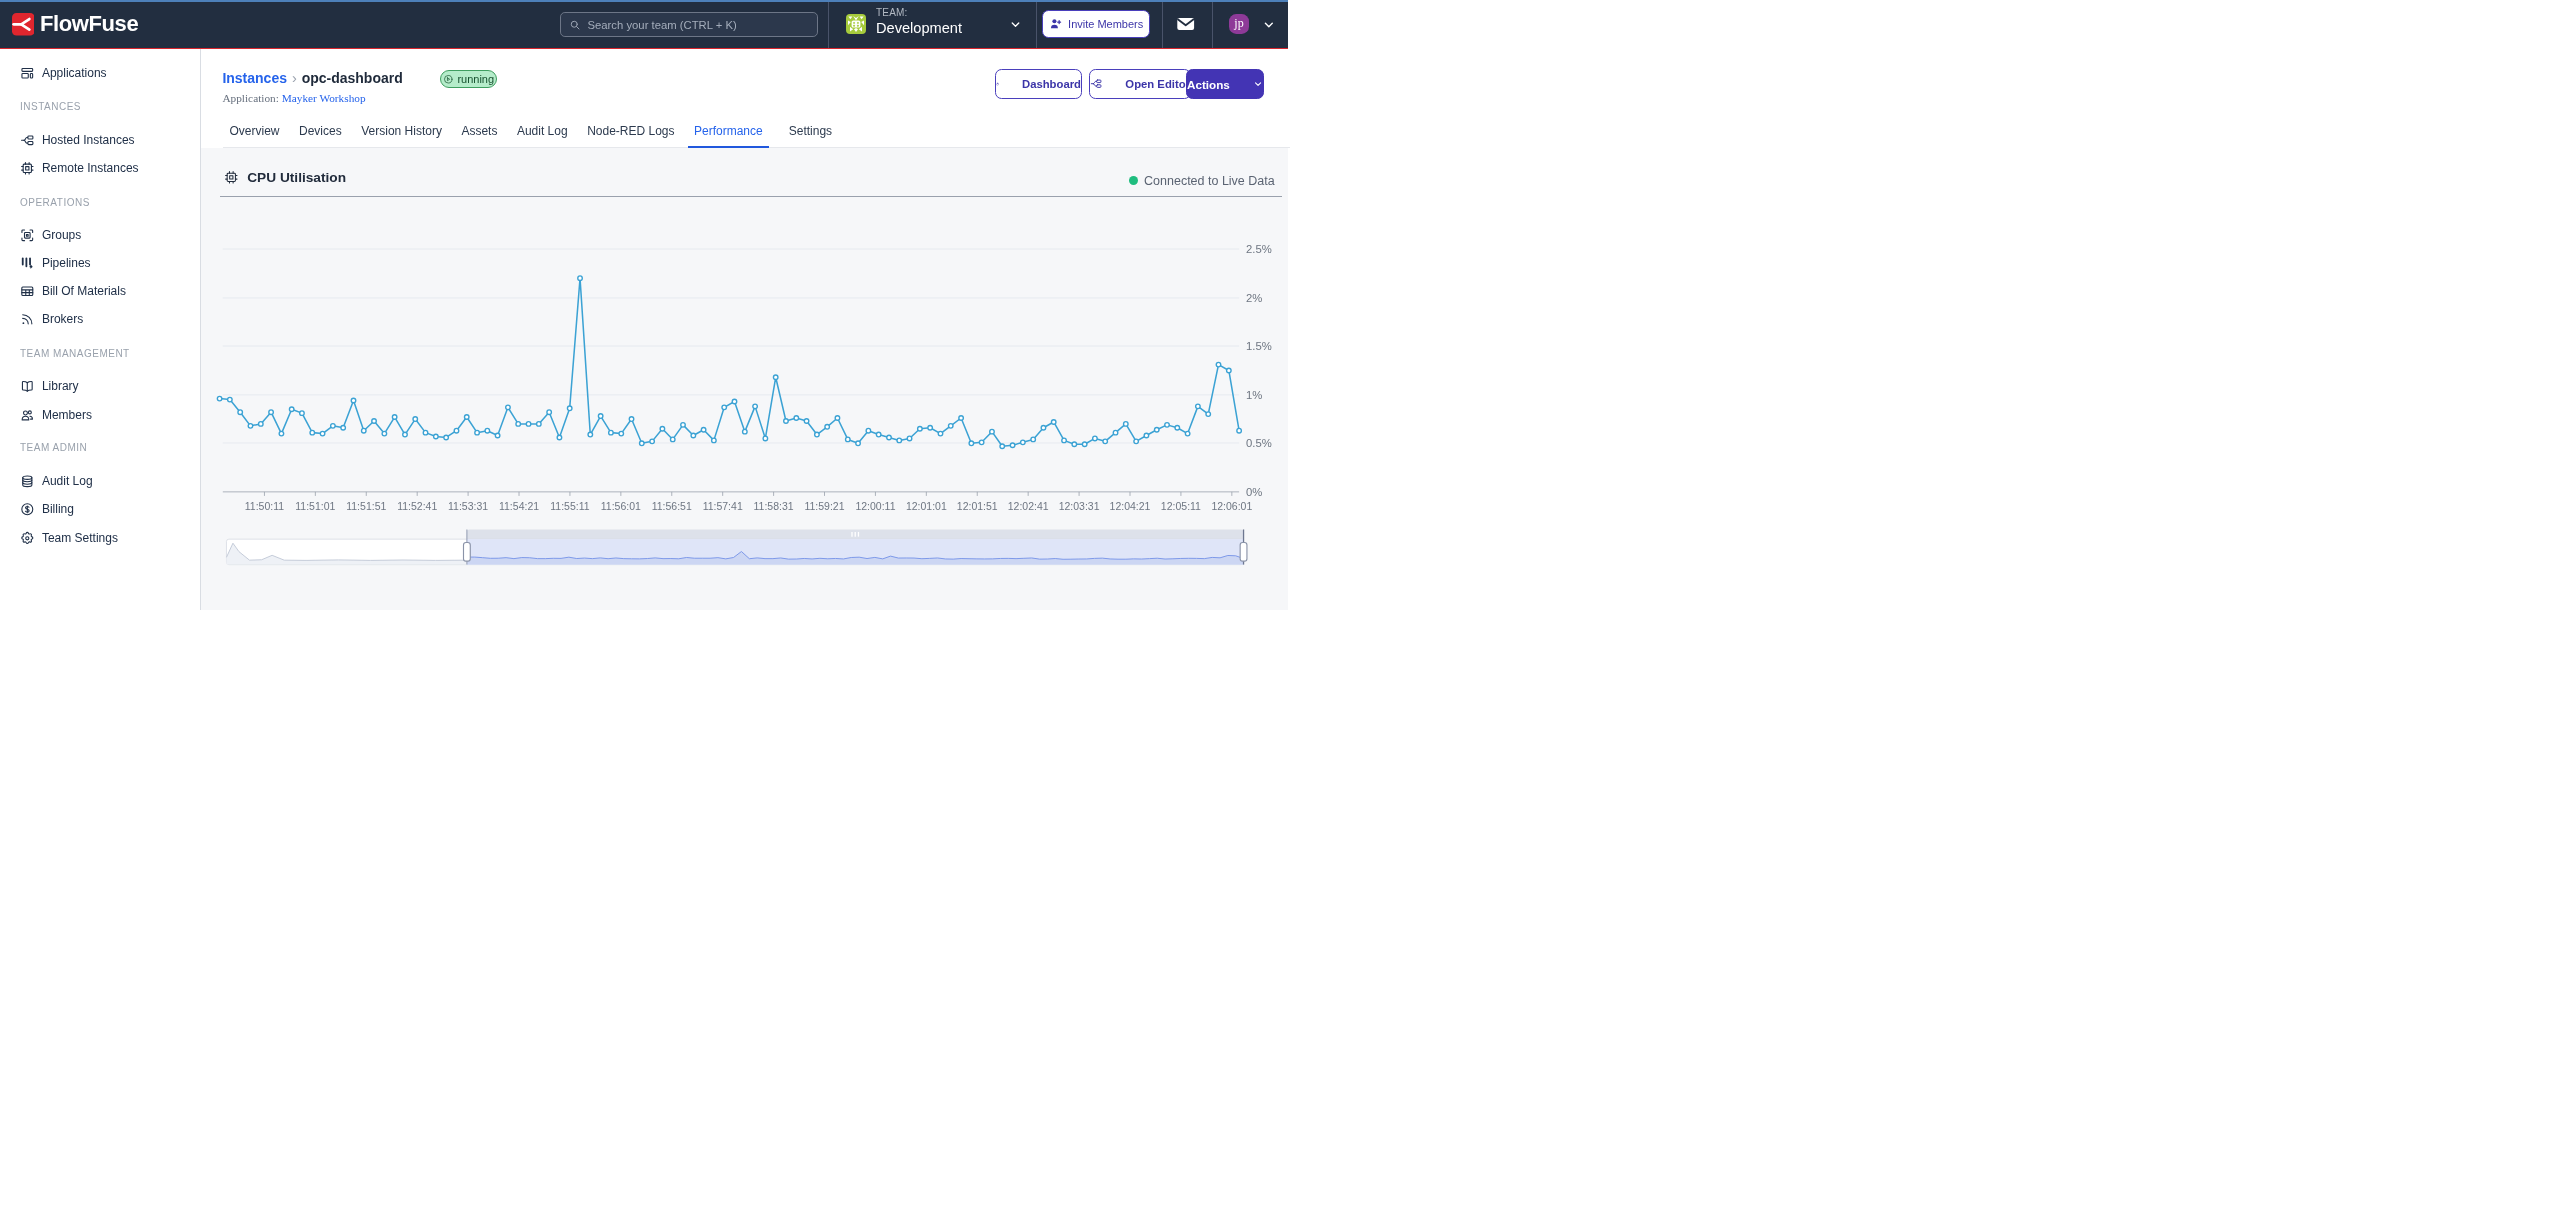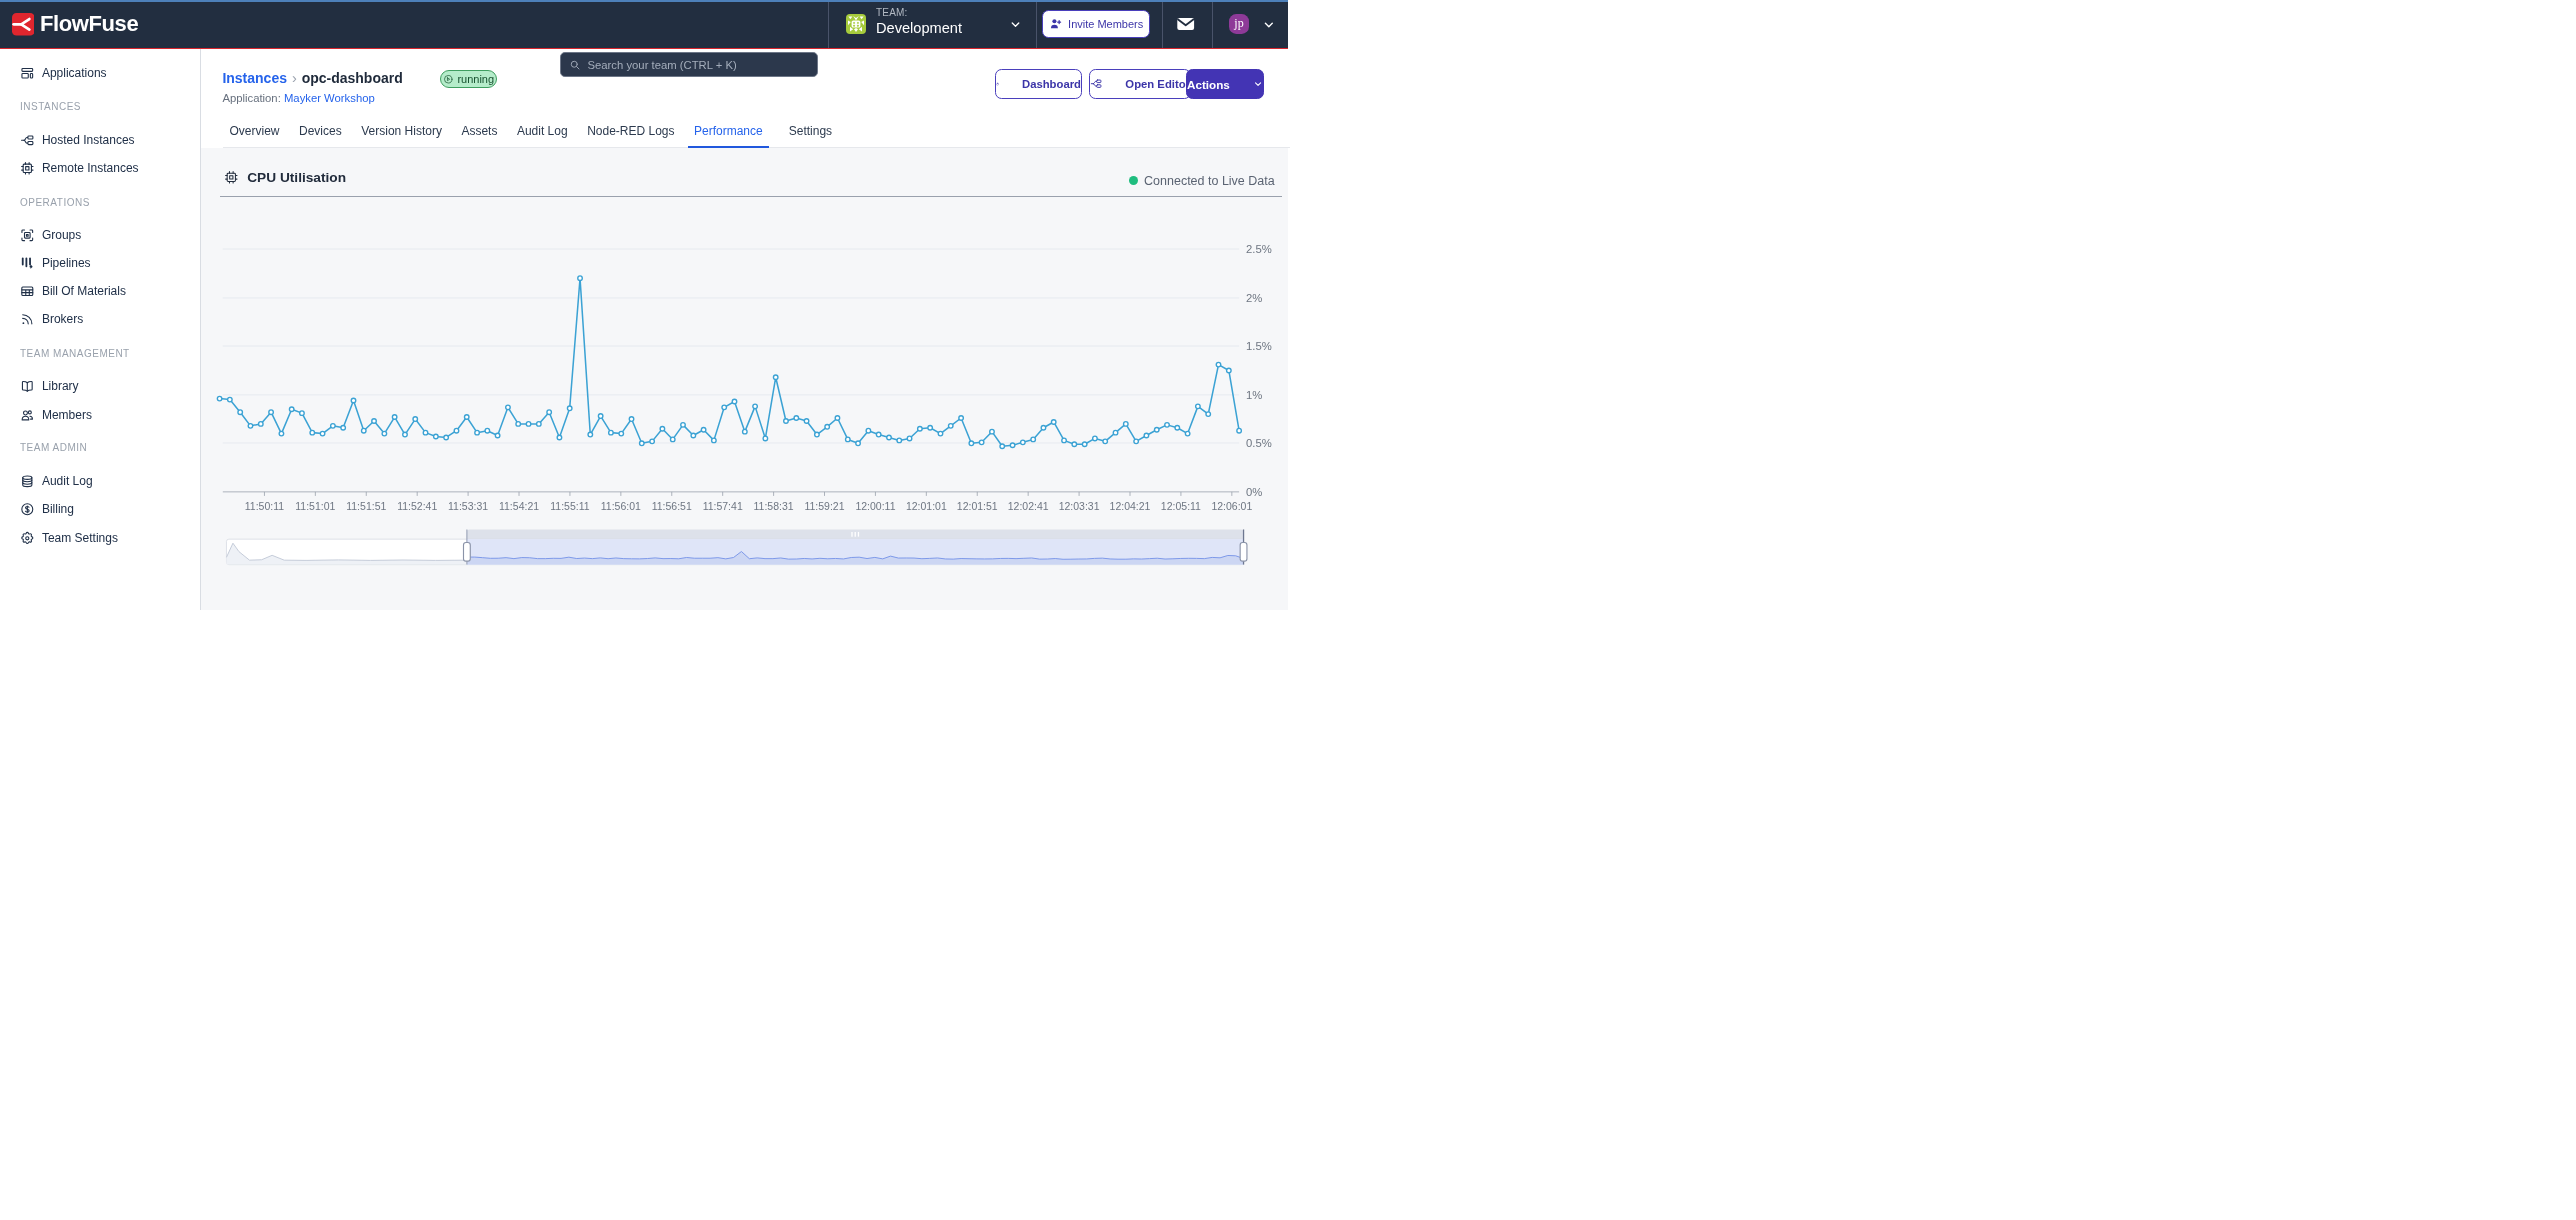--- a/index.html
+++ b/index.html
@@ -1,39 +1,39 @@
 <!DOCTYPE html>
 <html style="font-size:13px"><head><meta charset="utf-8"><title>FlowFuse</title>
 <style>
 * { margin:0; padding:0; box-sizing:border-box; }
 html,body { width:1288px; height:610px; font-family:"Liberation Sans",sans-serif; background:#fff; overflow:hidden; }
 .topline { position:absolute; top:0; left:0; width:1288px; height:1.6px; background:#4d80ba; z-index:40; }
 .nav { position:absolute; top:0; left:0; width:1288px; height:49px; background:#222e40; border-bottom:1.6px solid #d9262e; z-index:30; }
 .nav .logo { position:absolute; left:11.7px; top:13px; }
 .nav .brand { position:absolute; left:40px; top:11.3px; color:#fff; font-size:22px; font-weight:bold; letter-spacing:-0.4px; }
-.search { position:absolute; left:560px; top:12px; width:258px; height:25px; background:#2c384c; border:0.8px solid #6d7687; border-radius:4.9px; color:#a4adbb; font-size:11.3px; display:flex; align-items:center; gap:6.5px; padding-left:8px; white-space:nowrap;margin-top:40px; }
+.search { position:absolute; left:560px; top:12px; width:258px; height:25px; background:#2c384c; border:0.8px solid #6d7687; border-radius:4.9px; color:#a4adbb; font-size:11.3px; display:flex; align-items:center; gap:6.5px; padding-left:8px; white-space:nowrap; }
 .nsep { position:absolute; top:0; width:0.8px; height:48px; background:#49536a; }
 .tav { position:absolute; left:846px; top:13.7px; }
 .tlab { position:absolute; left:876px; top:7.3px; color:#b3bac4; font-size:10px; letter-spacing:0.2px; }
 .tname { position:absolute; left:876px; top:20px; color:#fff; font-size:14.6px; }
 .nchev { position:absolute; color:#fff; }
 .invite { position:absolute; left:1042px; top:10px; width:108px; height:28px; background:#fff; border:1.6px solid #4a3fbc; border-radius:6.5px; color:#3c35a8; font-size:11px; font-weight:normal; display:flex; align-items:center; justify-content:center; gap:5.7px; white-space:nowrap; }
 .mail { position:absolute; left:1176px; top:16px; color:#fff; }
 .uav { position:absolute; left:1229px; top:13.7px; width:20px; height:20px; border-radius:7.3px; background:#8e3a98; color:#fff; font-family:"Liberation Serif",serif; font-size:12px; display:flex; align-items:center; justify-content:center; }
 .shell { position:absolute; top:49px; left:0; width:1288px; height:561px; }
 .side { position:absolute; left:0; top:0; width:201px; height:100%; background:#fff; border-right:0.8px solid #d9dde3; }
 .sitem { position:absolute; left:20px; height:28px; display:flex; align-items:center; gap:7.3px; color:#203048; font-size:12px; }
 .sic { flex:0 0 auto; }
 .shead { position:absolute; left:20px; height:13px; color:#99a1ac; font-size:10px; letter-spacing:0.5px; }
 .main { position:absolute; left:201px; top:0; width:1087px; height:100%; background:#fff; }
 .crumbs { position:absolute; left:21.4px; top:21px; font-size:14px; font-weight:bold; color:#1f2a3a; display:flex; align-items:center; gap:4.9px; white-space:nowrap; }
 .crumbs .bl { color:#2563eb; }
 .crumbs .sep { color:#9aa2ae; font-weight:normal; font-size:14.6px; }
 .badge { position:absolute; left:227px; top:20.6px; width:57px; height:18.6px; background:#b5ecca; border:0.8px solid #3f9e60; border-radius:9.7px; color:#17512f; font-size:11px; display:flex; align-items:center; justify-content:center; gap:4px;margin-left:12px; }
-.app { position:absolute; left:21.4px; top:43px; font-size:11.3px; color:#67707e; }
+.app { position:absolute; left:21.4px; top:43px; font-size:11.3px; color:#67707e;font-family:Liberation Serif, serif; }
 .app a { color:#2563eb; text-decoration:none; }
 .btn { position:absolute; top:20px; height:30px; border:1.6px solid #4a3fbc; border-radius:6.5px; background:#fff; color:#3c35a8; font-size:11.3px; font-weight:bold; display:flex; align-items:center; justify-content:center; gap:23px; white-space:nowrap; }
 .btn.solid { background:#4334b4; border-color:#4334b4; color:#fff; font-size:11.7px; }
 .tabs { position:absolute; left:22px; top:0px; width:1059px; height:99px; }
 .tabrow { position:absolute; left:0; right:-8px; top:71px; border-bottom:0.8px solid #e6e8ec; height:28px; display:flex; }
 .tab { padding:0 6.5px; margin-right:6.5px; font-size:12px; color:#2c3a4e; line-height:22.6px; height:28px; }
 .tab.act { color:#2563eb; border-bottom:2.4px solid #2158dd; }
 .content { position:absolute; left:0; top:99px; width:1087px; height:462px; background:#f6f7f9; }
 .cputitle { position:absolute; left:22.6px; top:22px; display:flex; align-items:center; gap:9px; color:#222c3c; font-size:13.7px; font-weight:bold; }
 .live { position:absolute; right:13.3px; top:25.5px; font-size:12.5px; color:#5a6372; display:flex; align-items:center; gap:5.7px; }

